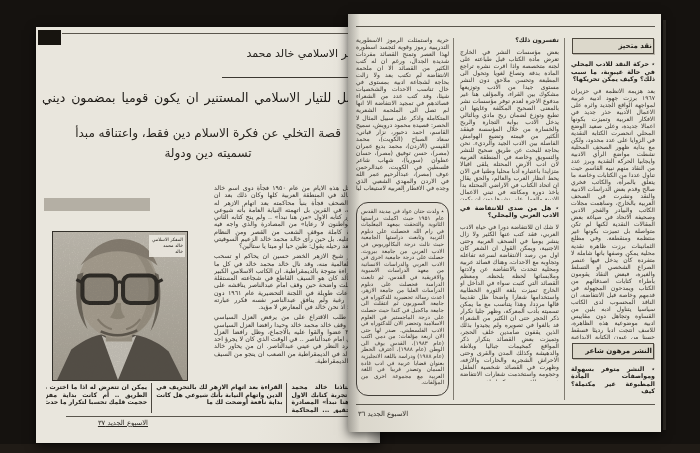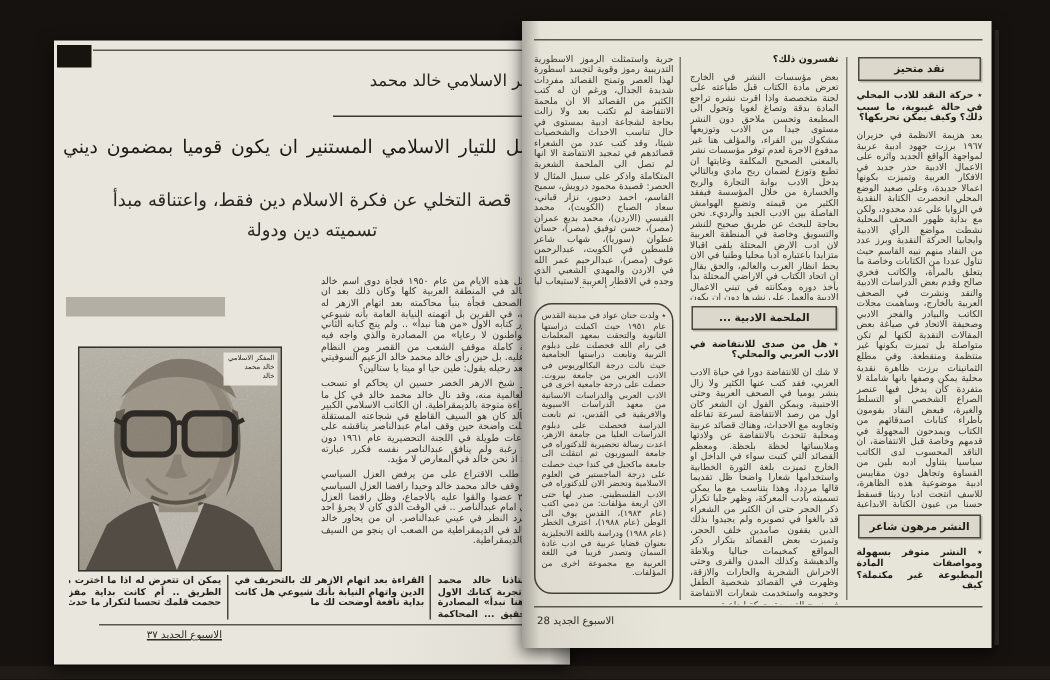--- a/index.html
+++ b/index.html
@@ -51,21 +51,21 @@
 
   .footer{position:absolute;font-size:6.8px;color:#2c2923;direction:rtl;}
   .footer-left{right:232px;top:392px;text-decoration:underline;}  
   .footer-right{left:10px;top:396px;}
 
   
   .col{position:absolute;top:22px;height:368px;overflow:hidden;}
   .col-1{left:222px;width:86px;}
   .col-2{left:111px;width:101px;}
   .col-3{left:7px;width:95px;}
-  .boxed-head{border:1px solid #4c473e;background:#dcd8cb;text-align:center;font-weight:bold;
+  .boxed-head{border:1px solid #4c473e;background:#dcd8cb;font-weight:bold;
     font-size:7px;color:#24211c;padding:3px 1px;margin:2px 2px 6px 2px;box-shadow:1px 1px 0 #b9b4a8;}
   .q-bold{font-size:6.3px;line-height:7.5px;font-weight:bold;color:#211e19;text-align:justify;margin:0 1px 4px 1px;}
   .a-text{font-size:6.05px;line-height:7.05px;color:#36322b;text-align:justify;margin:0 1px 4px 1px;}
   .bio-box{border:1.5px solid #44403a;border-radius:12px;background:rgba(226,222,211,.6);
     padding:5px 4px;margin:10px 1px 0 1px;height:182px;overflow:hidden;
     font-size:5.6px;line-height:6.6px;color:#36322b;text-align:justify;}
 </style>
 </head>
 <body>
 
@@ -152,26 +152,25 @@
       <div class="boxed-head">نقد متحيز</div>
       <div class="q-bold">٭ حركة النقد للادب المحلي في حالة غيبوبة، ما سبب ذلك؟ وكيف يمكن تحريكها؟</div>
       <div class="a-text" style="height:252px;overflow:hidden;">بعد هزيمة الانظمة في حزيران ١٩٦٧ برزت جهود ادبية عربية لمواجهة الواقع الجديد واثره على الاعمال الادبية حذر جديد في الافكار العربية وتميزت بكونها اعمالا جديدة، وعلى صعيد الوضع المحلي انحصرت الكتابة النقدية في الزوايا على عدد محدود، ولكن مع بداية ظهور الصحف المحلية نشطت مواضع الرأي الادبية وايجابيا الحركة النقدية وبرز عدد من النقاد منهم نبيه القاسم حيث تناول عددا من الكتابات وخاصة ما يتعلق بالمرأة، والكاتب فخري صالح وقدم بعض الدراسات الادبية والنقد ونشرت في الصحف العربية بالخارج، وساهمت مجلات الكاتب والبيادر والفجر الادبي وصحيفة الاتحاد في صياغة بعض المقالات النقدية لكنها لم تكن متواصلة بل تميزت بكونها غير منتظمة ومنقطعة. وفي مطلع الثمانينات برزت ظاهرة نقدية محلية يمكن وصفها بانها شاملة لا متفردة كأن يدخل فيها عنصر الصراع الشخصي او التسلط والغيرة، فبعض النقاد يقومون باطراء كتابات اصدقائهم من الكتاب ويمدحون المجهولة في قدمهم وخاصة قبل الانتفاضة، ان الناقد المحسوب لدى الكاتب سياسيا يتناول ادبه بلين من القساوة وتجاهل دون مقاييس ادبية موضوعية هذه الظاهرة، للاسف انتجت ادبا رديئا فسقط حسنا من عيون الكتابة الابداعية ولم تساعد على تشكيل ادب جيد يشق طريقه نحو الابداع. ومن اجل بناء حركة نقدية صحيحة لا بد من وجود كتاب متخصصين في النقد ومتفرغين لاعمالهم ودارسين للانتاج الادبي على ان يتسموا بالموضوعية والثقافة والتجرد وتشكيل لجان ادبية تهتم بامور النشر شرط ان تكون مستقلة عن مراقبة المؤسسات بمتابعة خاصة لتتمكن من تأدية دورها على اكمل وجه لرفع مستوى الادب، فليس المهم كمية ما ينشر بل نوع وقيمة ما يعرض على الشارع المحلي</div>
       <div class="boxed-head">النشر مرهون شاعر</div>
       <div class="q-bold">٭ النشر متوفر بسهولة ومواصفات المادة المطبوعة غير مكتملة؟ كيف</div>
     </div>
 
     <div class="col col-2">
       <div class="q-bold">تفسرون ذلك؟</div>
       <div class="a-text" style="height:152px;overflow:hidden;">بعض مؤسسات النشر في الخارج تعرض مادة الكتاب قبل طباعته على لجنة متخصصة واذا اقرت نشره تراجع المادة بدقة وتصاغ لغويا وتحول الى المطبعة وتحسن ملاحق دون النشر مستوى جيدا من الادب وتوزيعها مشكوك بين القراء، والمؤلف هنا غير مدفوع الاجرة لعدم توفر مؤسسات نشر بالمعنى الصحيح المكلفة وغايتها ان تطبع وتوزع لضمان ربح مادي وبالتالي يدخل الادب بوابة التجارة والربح والخسارة من خلال المؤسسة فيفقد الكثير من قيمته وتضيع الهوامش الفاصلة بين الادب الجيد والرديء. نحن بحاجة للبحث عن طريق صحيح للنشر والتسويق وخاصة في المنطقة العربية لان ادب الارض المحتلة يلقى اقبالا متزايدا باعتباره ادبا محليا وطنيا في الان يحط انظار العرب والعالم، والحق يقال ان اتحاد الكتاب في الاراضي المحتلة بدأ يأخذ دوره ومكانته في تبني الاعمال الادبية والعمل على نشرها دون ان يكون قد خطا خطوة ايجابية تجاه الحفاظ على تراثنا وثقافتنا</div>
-      <div class="boxed-head">الملحمة الادبية ...</div>
       <div class="q-bold">٭ هل من صدى للانتفاضة في الادب العربي والمحلي؟</div>
       <div class="a-text" style="height:158px;overflow:hidden;">لا شك ان للانتفاضة دورا في حياة الادب العربي، فقد كتب عنها الكثير ولا زال ينشر يوميا في الصحف العربية وحتى الاجنبية، ويمكن القول ان الشعر كان اول من رصد الانتفاضة لسرعة تفاعله وتجاوبه مع الاحداث، وهناك قصائد عربية ومحلية تتحدث بالانتفاضة عن ولادتها وملابساتها لحظة بلحظة. ومعظم القصائد التي كتبت سواء في الداخل او الخارج تميزت بلغة الثورة الخطابية واستخدامها شعارا واضحا ظل تقديما قالها مرددا، وهذا يتناسب مع ما يمكن تسميته بأدب المعركة، وظهر جليا تكرار ذكر الحجر حتى ان الكثير من الشعراء قد بالغوا في تصويره ولم يجيدوا بذلك الذين يقفون صامدين خلف الحجر، وتميزت بعض القصائد بتكرار ذكر المواقع كمخيمات جباليا وبلاطة والدهيشة وكذلك المدن والقرى وحتى الاحراش الشجرية والحارات والازقة، وظهرت في القصائد شخصية الطفل وحجومه واستخدمت شعارات الانتفاضة في نسج القصيدة بحركة ابداعية</div>
     </div>
 
     <div class="col col-3">
       <div class="a-text" style="height:156px;overflow:hidden;">حرية واستمثلت الرموز الاسطورية التدريبية رموز وقوية لتجسد اسطورة لهذا العصر وتمنح القصائد مفردات شديدة الجدال، ورغم ان له كتب الكثير من القصائد الا ان ملحمة الانتفاضة لم تكتب بعد ولا زالت بحاجة لشجاعة ادبية بمستوى في خال تناسب الاحداث والشخصيات شيئا، وقد كتب عدد من الشعراء قصائدهم في تمجيد الانتفاضة الا انها لم تصل الى الملحمة الشعرية المتكاملة واذكر على سبيل المثال لا الحصر: قصيدة محمود درويش، سميح القاسم، احمد دحبور، نزار قباني، سعاد الصباح (الكويت)، محمد القيسي (الاردن)، محمد بديع عمران (مصر)، حسن توفيق (مصر)، حسان عطوان (سوريا)، شهاب شاعر فلسطين في الكويت، عبدالرحمن عوف (مصر)، عبدالرحيم عمر الله في الاردن والمهدي الشعبي الذي وجده في الاقطار العربية لاستيعاب ليا وتحولت رسومها بأجمل الصور.</div>
       <div class="bio-box">٭ ولدت حنان عواد في مدينة القدس عام ١٩٥١ حيث اكملت دراستها الثانوية والتحقت بمعهد المعلمات في رام الله فحصلت على دبلوم التربية وتابعت دراستها الجامعية حيث نالت درجة البكالوريوس في الادب العربي من جامعة بيروت. حصلت على درجة جامعية اخرى في الادب العربي والدراسات الانسانية من معهد الدراسات الاسيوية والافريقية في القدس، ثم تابعت الدراسة فحصلت على دبلوم الدراسات العليا من جامعة الازهر، اعدت رسالة تحضيرية للدكتوراه في جامعة السوربون ثم انتقلت الى جامعة ماكجيل في كندا حيث حصلت على درجة الماجستير في العلوم الاسلامية وتحضر الان للدكتوراه في الادب الفلسطيني. صدر لها حتى الان اربعة مؤلفات: من دمي اكتب (عام ١٩٨٣)، القدس يوف الى الوطن (عام ١٩٨٨)، اعترف الخطر (عام ١٩٨٨) ودراسة باللغة الانجليزية بعنوان قضايا عربية في ادب غادة السمان وتصدر قريبا في اللغة العربية مع مجموعة اخرى من المؤلفات.</div>
     </div>
 
     <div class="rule-h" style="left:8px;right:6px;top:390px;"></div>
-    <div class="footer footer-right">الاسبوع الجديد 28</div>
+    <div class="footer footer-right">الاسبوع الجديد ٣٦</div>
   </div>
 </div>
 
 </body></html>

